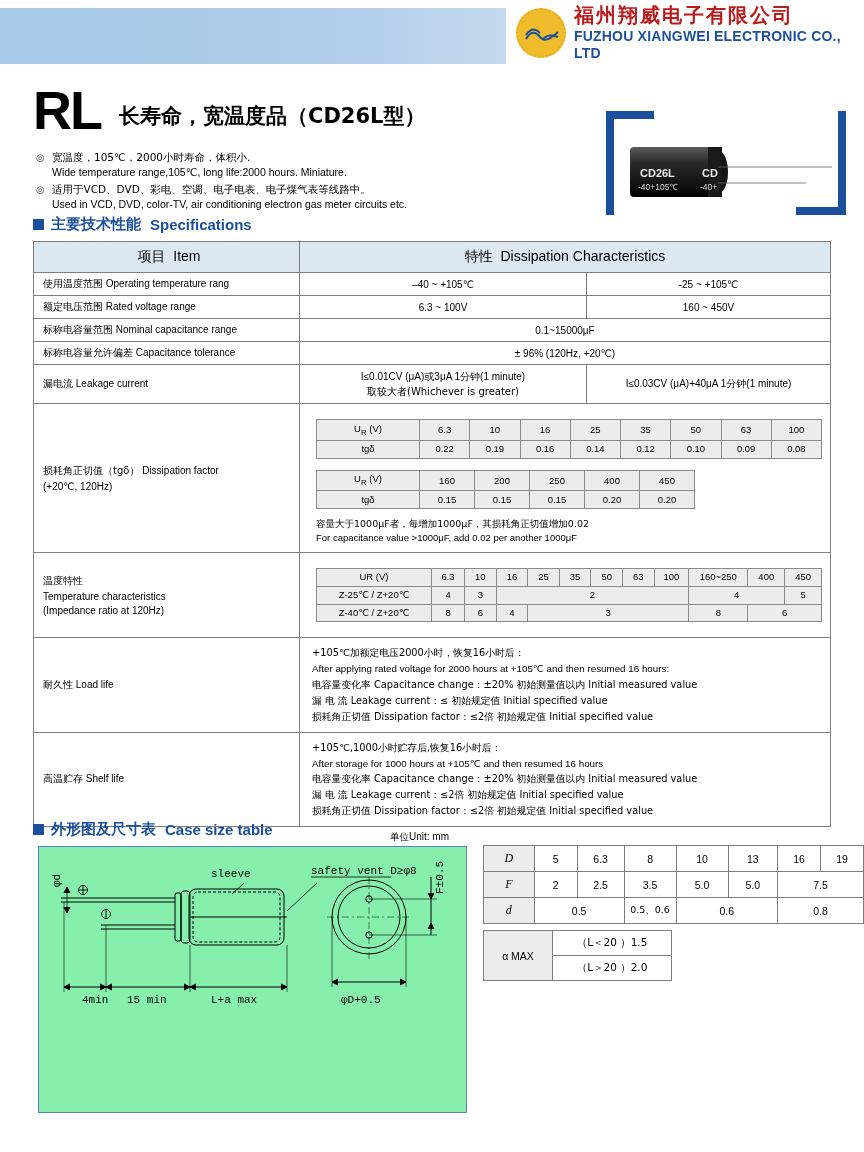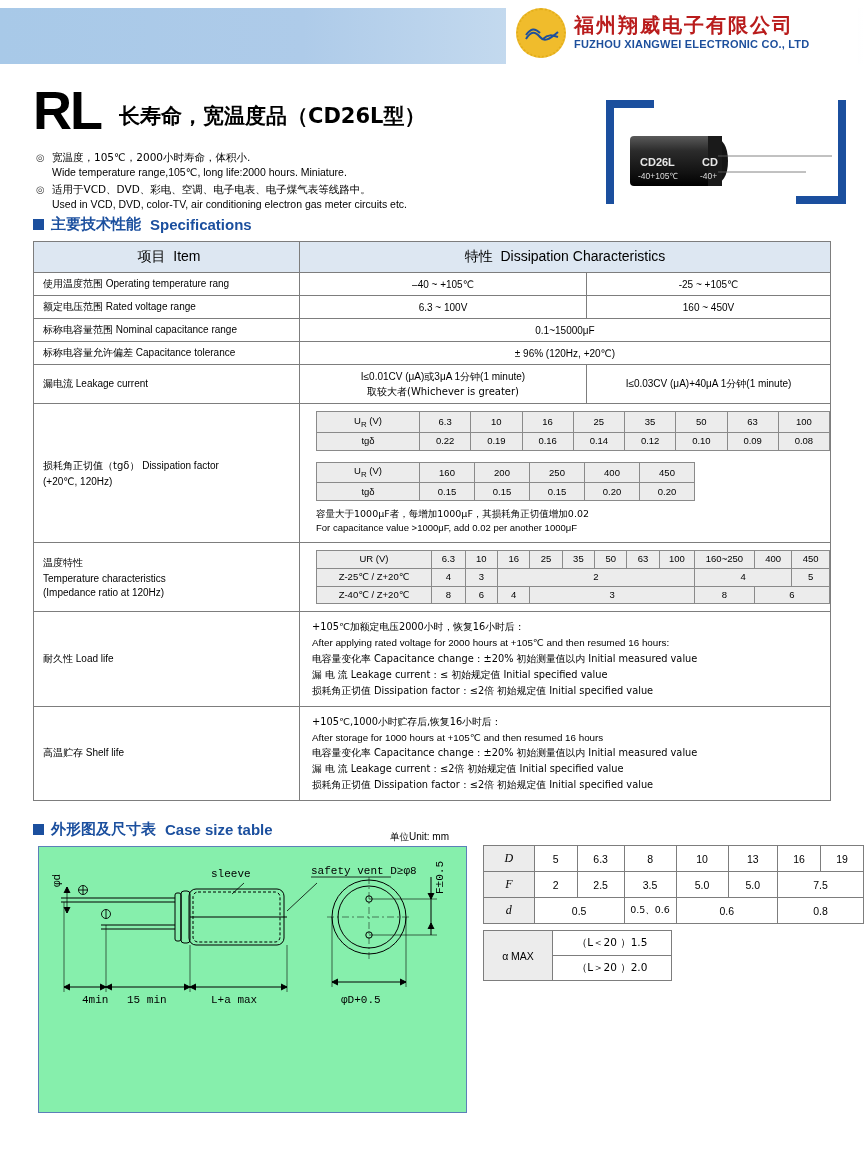--- a/index.html
+++ b/index.html
@@ -9,56 +9,56 @@
   .banner{position:absolute;left:0;top:8px;width:864px;height:56px;
     background:linear-gradient(to right,#a8c9e8 0%,#aecbe9 35%,#c6dbef 62%,#e2edf8 82%,#ffffff 100%);}
   .logo-box{position:absolute;right:6px;top:2px;width:352px;height:62px;background:#fff;
     display:flex;align-items:center;padding-left:10px;box-sizing:border-box;}
   .logo-mark{width:50px;height:50px;border-radius:50%;background:#f0bc2c;position:relative;flex:0 0 auto;
     border:2px dotted #e3ae1a;box-sizing:border-box;}
   .logo-mark .waves{position:absolute;left:7px;top:16px;width:34px;height:18px;}
   .logo-text{margin-left:8px;}
   .logo-cn{color:#b91c1c;font-size:20px;font-weight:bold;letter-spacing:2px;line-height:1.15;
     font-family:"DejaVu Sans","Liberation Sans",sans-serif;}
-  .logo-en{color:#1d4f9c;font-size:11px;font-weight:bold;letter-spacing:.2px;line-height:1.2;margin-top:1px;}
+  .logo-en{color:#1d4f9c;font-size:14px;font-weight:bold;letter-spacing:.2px;line-height:1.2;margin-top:1px;}
 
   
   .title-row{position:absolute;left:33px;top:88px;display:flex;align-items:flex-end;}
   .rl{font-size:54px;font-weight:bold;letter-spacing:-2px;line-height:.85;
       font-family:"Liberation Sans",sans-serif;}
   .subtitle{font-size:21px;font-weight:bold;margin-left:18px;padding-bottom:4px;
       font-family:"DejaVu Sans","Liberation Sans",sans-serif;}
 
   .bullets{position:absolute;left:36px;top:150px;width:540px;font-size:10.5px;line-height:1.42;}
   .bullet-row{display:flex;margin-bottom:2px;}
   .bullet-mark{width:16px;flex:0 0 16px;color:#444;font-size:10px;padding-top:1px;}
   .bullet-body .cn{font-family:"DejaVu Sans","Liberation Sans",sans-serif;font-size:10.5px;white-space:nowrap;}
   .bullet-body .en{font-size:10.5px;white-space:nowrap;}
 
   
-  .photo{position:absolute;left:600px;top:94px;width:250px;height:118px;}
+  .photo{position:absolute;left:600px;top:105px;width:250px;height:118px;}
   .brk{position:absolute;background:#1b4f9e;}
 
   
   .sec-head{position:absolute;display:flex;align-items:center;}
   .sec-sq{width:11px;height:11px;background:#1b4f9e;margin-right:7px;}
   .sec-cn{color:#1b4f9e;font-size:15px;font-weight:bold;font-family:"DejaVu Sans","Liberation Sans",sans-serif;}
   .sec-en{color:#1b4f9e;font-size:15px;font-weight:bold;margin-left:9px;}
 
   
   table{border-collapse:collapse;}
   .spec{position:absolute;left:33px;top:241px;width:798px;font-size:10px;}
   .spec td{border:1px solid #7d7d7d;padding:4px 6px;vertical-align:middle;}
   .spec .hdr{background:#dde7f2;text-align:center;font-size:14px;padding:6px 4px;}
   .spec .item{width:250px;padding-left:9px;}
   .spec .ctr{text-align:center;}
   .cn{font-family:"DejaVu Sans","Liberation Sans",sans-serif;}
 
   
-  .mini{border-collapse:collapse;font-size:9.5px;margin:0;}
+  .mini{border-collapse:collapse;font-size:9.5px;margin:8px;}
   .mini td{border:1px solid #8a8a8a;background:#ececec;text-align:center;padding:2.5px 5px;
     font-size:9.5px;line-height:1.25;}
   .mini td.lbl{min-width:92px;}
   .note{font-size:9.5px;line-height:1.45;margin-top:6px;}
 
   .cellpad{padding:7px 0 7px 8px !important;}
   .lines{line-height:1.62;font-size:9.8px;}
   .lines .ln{white-space:nowrap;}
 
   

